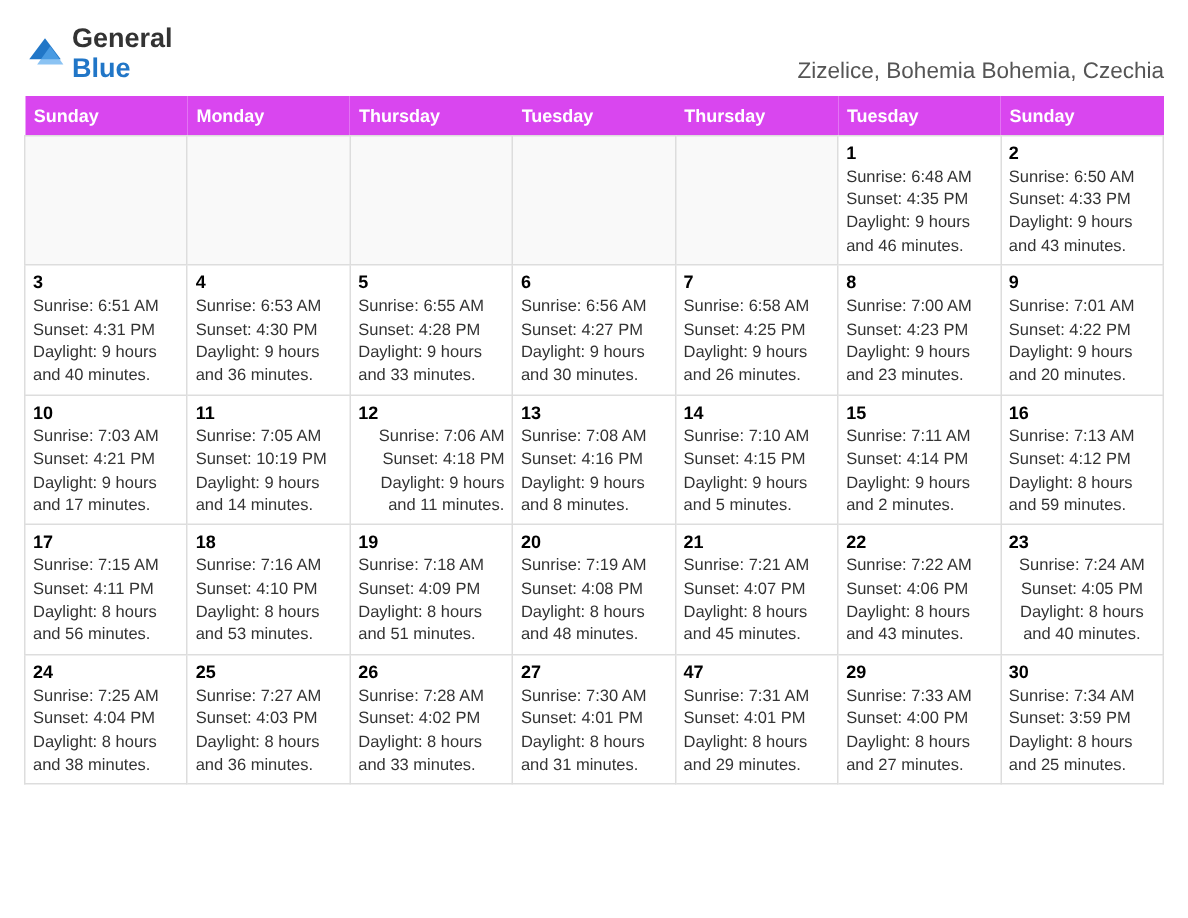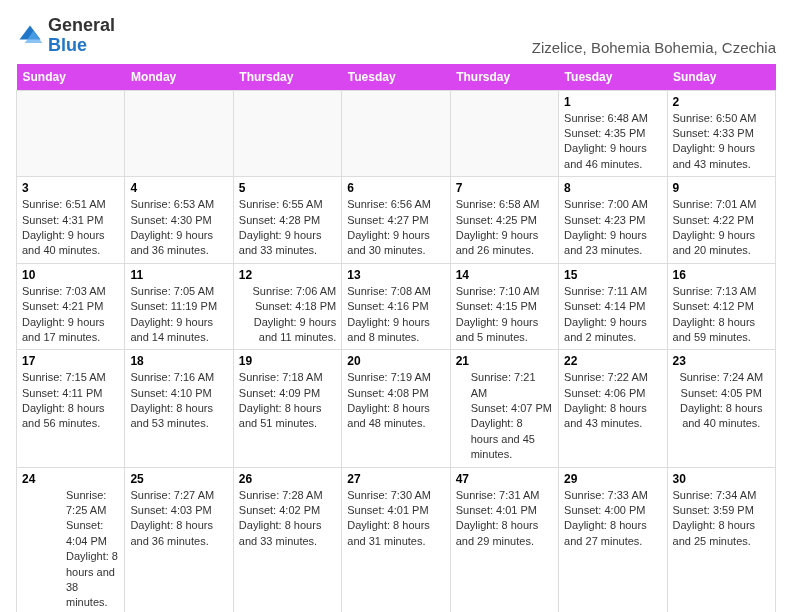--- a/index.html
+++ b/index.html
@@ -182,21 +182,21 @@
       <tr>
         <td>
           <span class="day-num">10</span>
           <div class="day-info" style="white-space: pre-line;">Sunrise: 7:03 AM
 Sunset: 4:21 PM
 Daylight: 9 hours and 17 minutes.</div>
         </td>
         <td>
           <span class="day-num">11</span>
           <div class="day-info" style="white-space: pre-line;">Sunrise: 7:05 AM
-Sunset: 11:19 PM
+Sunset: 10:19 PM
 Daylight: 9 hours and 14 minutes.</div>
         </td>
         <td>
           <span class="day-num">12</span>
           <div class="day-info" style="white-space: pre-line; text-align: right;">Sunrise: 7:06 AM
 Sunset: 4:18 PM
 Daylight: 9 hours and 11 minutes.</div>
         </td>
         <td>
           <span class="day-num">13</span>
@@ -243,41 +243,41 @@
 Daylight: 8 hours and 51 minutes.</div>
         </td>
         <td>
           <span class="day-num">20</span>
           <div class="day-info" style="white-space: pre-line;">Sunrise: 7:19 AM
 Sunset: 4:08 PM
 Daylight: 8 hours and 48 minutes.</div>
         </td>
         <td>
           <span class="day-num">21</span>
-          <div class="day-info" style="white-space: pre-line; margin-left: 15px;">Sunrise: 7:21 AM
+          <div class="day-info" style="white-space: pre-line;">Sunrise: 7:21 AM
 Sunset: 4:07 PM
 Daylight: 8 hours and 45 minutes.</div>
         </td>
         <td>
           <span class="day-num">22</span>
           <div class="day-info" style="white-space: pre-line;">Sunrise: 7:22 AM
 Sunset: 4:06 PM
 Daylight: 8 hours and 43 minutes.</div>
         </td>
         <td>
           <span class="day-num">23</span>
           <div class="day-info" style="white-space: pre-line; text-align: center;">Sunrise: 7:24 AM
 Sunset: 4:05 PM
 Daylight: 8 hours and 40 minutes.</div>
         </td>
       </tr>
       <tr>
         <td>
           <span class="day-num">24</span>
-          <div class="day-info" style="white-space: pre-line; margin-left: 44px;">Sunrise: 7:25 AM
+          <div class="day-info" style="white-space: pre-line;">Sunrise: 7:25 AM
 Sunset: 4:04 PM
 Daylight: 8 hours and 38 minutes.</div>
         </td>
         <td>
           <span class="day-num">25</span>
           <div class="day-info" style="white-space: pre-line;">Sunrise: 7:27 AM
 Sunset: 4:03 PM
 Daylight: 8 hours and 36 minutes.</div>
         </td>
         <td>

